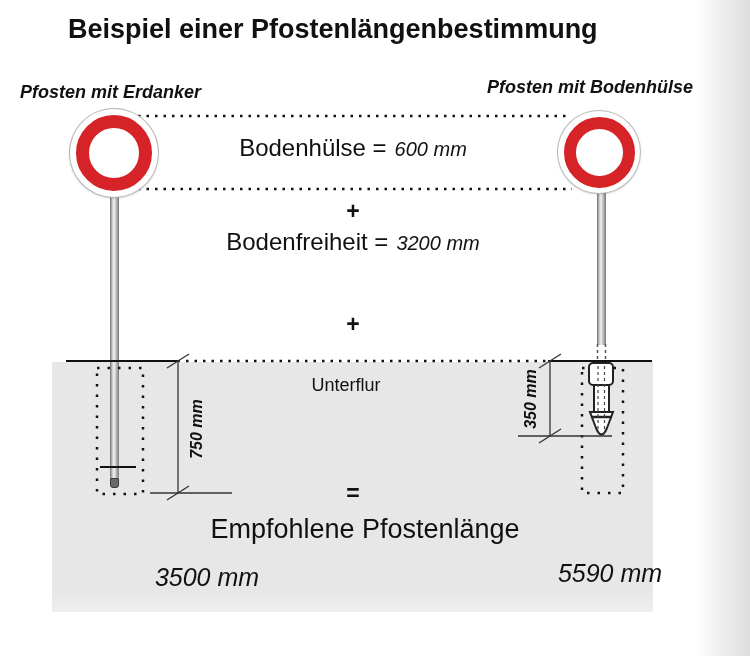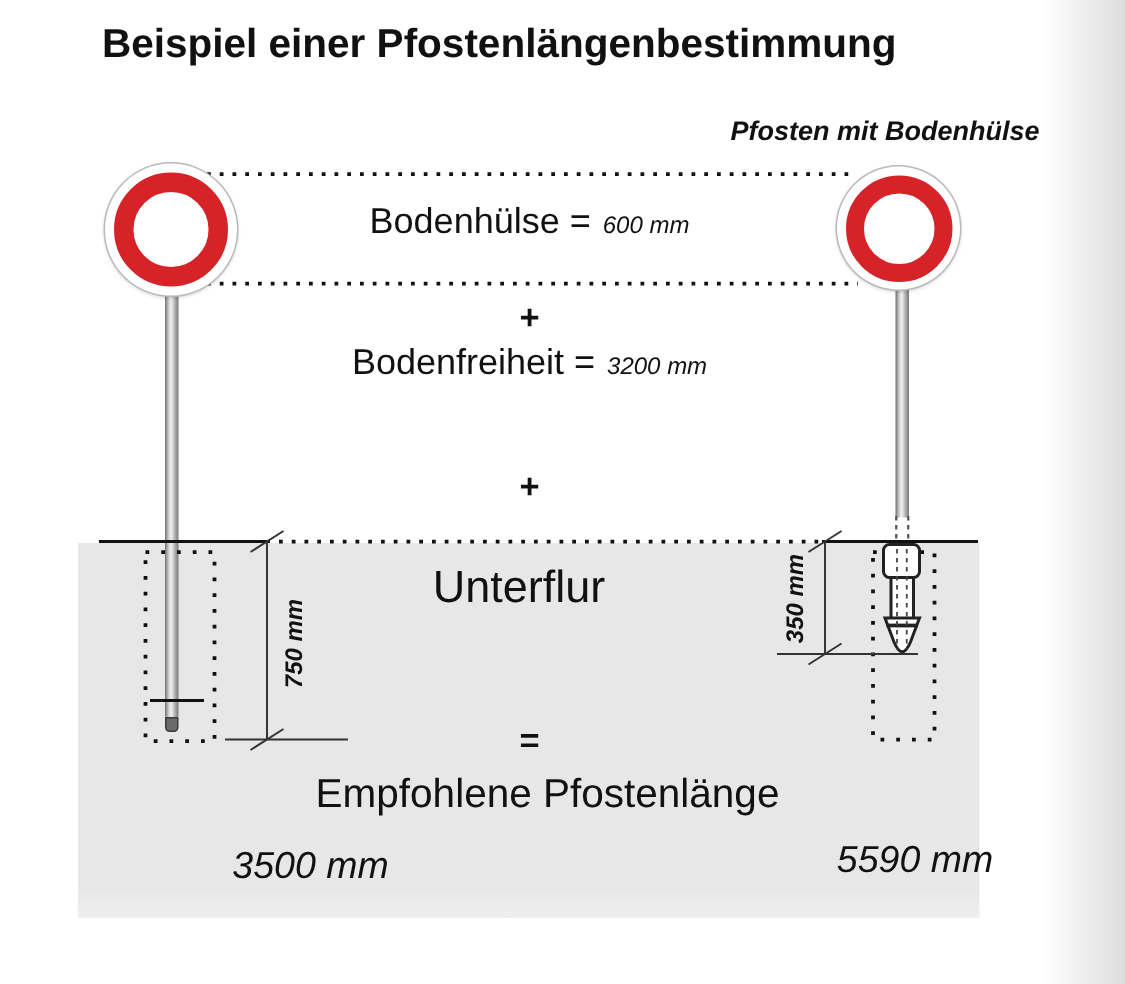--- a/index.html
+++ b/index.html
@@ -30,26 +30,26 @@
 
   .sign{border-radius:50%;background:#fff;box-shadow:0 0 0 1px #b9b9b9, 0 1px 3px rgba(0,0,0,0.25);
     display:flex;align-items:center;justify-content:center;}
   #sign-left{left:70px;top:109px;width:88px;height:88px;}
   #sign-left .ring{width:76px;height:76px;border:13px solid #d62327;}
   #sign-right{left:558px;top:111px;width:82px;height:82px;}
   #sign-right .ring{width:71px;height:71px;border:12px solid #d62327;}
   .ring{box-sizing:border-box;border-radius:50%;background:#fff;}
 
   .formula-main{font-size:24px;}
-  .formula-val{font-size:16px;font-style:italic;margin-left:8px;}
+  .formula-val{font-size:20px;font-style:italic;margin-left:8px;}
   #row-schild{left:353px;top:134px;}
   #plus-1{left:353px;top:198px;font-size:23px;font-weight:bold;}
   #row-boden{left:353px;top:228px;}
   #plus-2{left:353px;top:311px;font-size:23px;font-weight:bold;}
-  #unterflur{left:346px;top:375px;font-size:30px;}
+  #unterflur{left:346px;top:375px;font-size:18px;}
   #equals{left:353px;top:480px;font-size:23px;font-weight:bold;}
   #result{left:365px;top:514px;font-size:27px;}
   .length-val{font-size:25px;font-style:italic;margin-left:32px;}
   #len-left{left:175px;top:563px;}
   #len-right{left:578px;top:559px;}
 
   .depth-label{width:80px;height:18px;line-height:18px;text-align:center;
     font-size:16px;font-style:italic;font-weight:bold;transform:rotate(-90deg);}
   #depth-left{left:157px;top:420px;}
   #depth-right{left:491px;top:390px;}
@@ -107,20 +107,21 @@
 
   <div id="sign-left" class="abs sign">
     <div class="ring"></div>
   </div>
   <div id="sign-right" class="abs sign">
     <div class="ring"></div>
   </div>
 
   <div id="title" class="abs">Beispiel einer Pfostenlängenbestimmung</div>
 
+  <div id="label-left" class="abs col-label">Pfosten mit Erdanker</div>
   <div id="label-right" class="abs col-label">Pfosten mit Bodenhülse</div>
 
   <div id="row-schild" class="abs ctr">
     <span class="formula-main">Bodenhülse =</span><span class="formula-val">600 mm</span>
   </div>
 
   <div id="plus-1" class="abs ctr">+</div>
 
   <div id="row-boden" class="abs ctr">
     <span class="formula-main">Bodenfreiheit =</span><span class="formula-val">3200 mm</span>

